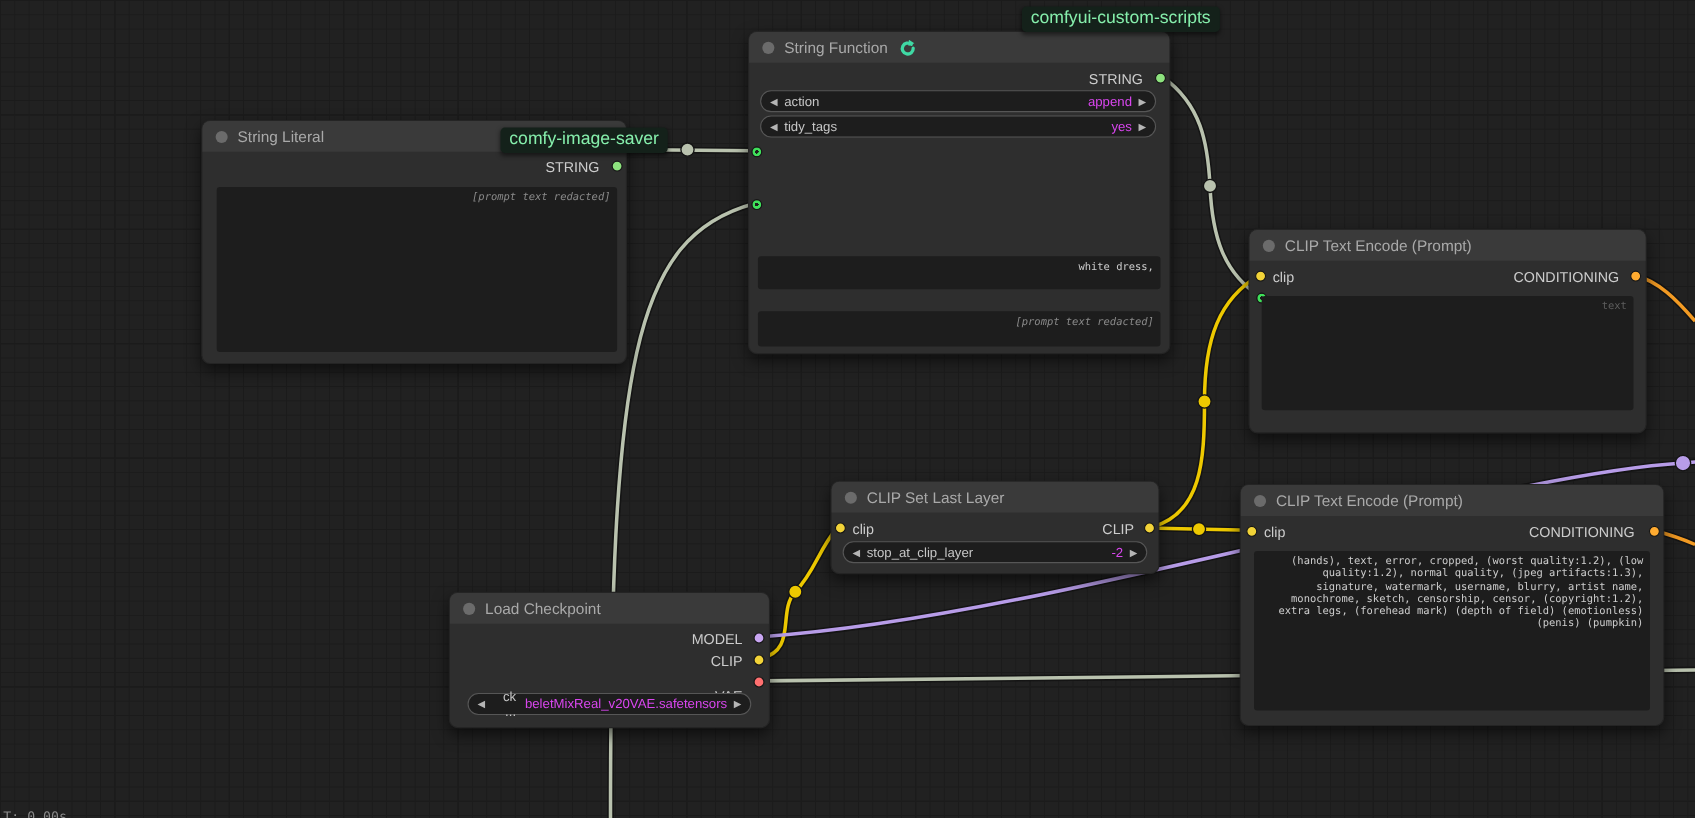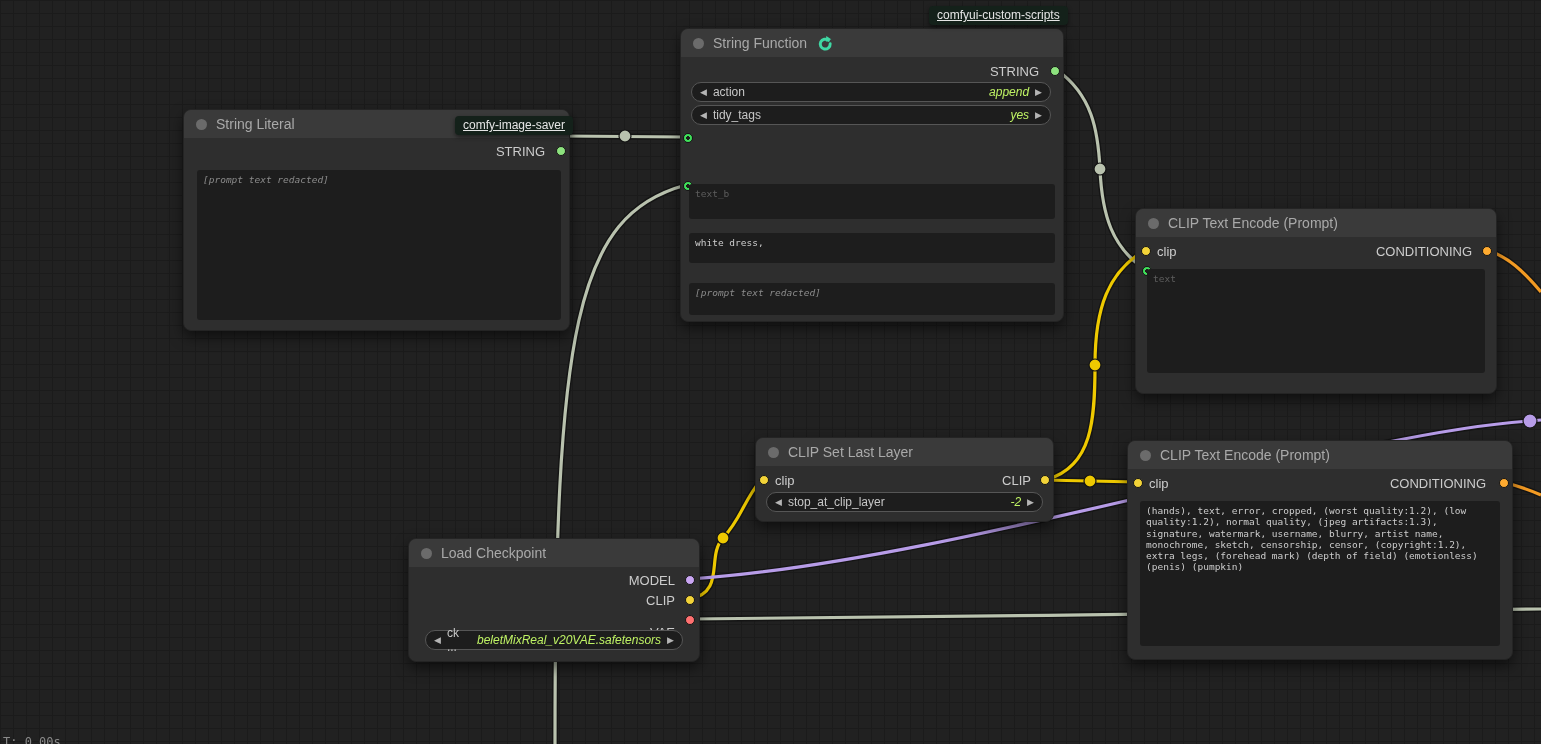--- a/index.html
+++ b/index.html
@@ -10,50 +10,49 @@
       linear-gradient(#1b1b1b 1px, transparent 1px),
       linear-gradient(90deg,#1b1b1b 1px, transparent 1px),
       linear-gradient(#171717 1px, transparent 1px),
       linear-gradient(90deg,#171717 1px, transparent 1px);
     background-size:13px 13px,13px 13px,104px 104px,104px 104px;
     font-family:"Liberation Sans", sans-serif;
   }
   #wires{position:absolute;left:0;top:0;z-index:1;}
   .node{
     position:absolute;z-index:2;background:#2e2e2e;border:1px solid #242424;
-    border-radius:8px;box-shadow:0 6px 14px rgba(0,0,0,.55);
+    border-radius:8px;box-shadow:0 6px 14px rgba(0,0,0,.55);text-align:right;
   }
   .ntitle{
     height:28px;background:#3a3a3a;border-radius:7px 7px 0 0;
     display:flex;align-items:center;gap:9px;padding:0 12px;
     color:#a9a9a9;font-size:14px;
   }
   .tdot{width:11px;height:11px;border-radius:50%;background:#6b6b6b;flex:0 0 auto;}
   .badge{
-    position:absolute;z-index:3;background:#14211a;color:#e5e5e5;
-    font-size:12px;padding:2px 8px 3px;border-radius:4px;white-space:nowrap;
+    position:absolute;z-index:3;background:#14211a;color:#86efac;
+    font-size:16px;padding:2px 8px 3px;border-radius:4px;white-space:nowrap;
     box-shadow:0 2px 4px rgba(0,0,0,.5);
-    text-decoration:underline;
   }
   .port{position:absolute;width:10px;height:10px;border-radius:50%;border:1px solid #161616;box-sizing:border-box;}
   .port.donut{background:radial-gradient(circle,#1d1d1d 0 28%, var(--c) 30% 100%) !important;}
   .rowlab{position:absolute;font-size:13px;color:#cccccc;white-space:nowrap;}
   .ta{
     position:absolute;background:#1d1d1d;border-radius:3px;overflow:hidden;
     font-family:"DejaVu Sans Mono", monospace;font-size:9.5px;line-height:11.3px;
     color:#cdcdcd;padding:4px 6px;white-space:pre-wrap;box-sizing:border-box;
   }
   .ta.empty{color:#5d5d5d;}
   .pill{
     position:absolute;height:20px;background:#1d1d1d;border:1px solid #565656;
     border-radius:10px;display:flex;align-items:center;padding:0 8px;gap:6px;
     font-size:12px;color:#c6c6c6;box-sizing:border-box;
   }
   .pill .arr{font-size:9px;color:#b5b5b5;flex:0 0 auto;}
-  .pill .wvalue{margin-left:auto;color:#bef264;font-style:italic;}
+  .pill .wvalue{margin-left:auto;color:#d946ef;}
   .status{
     position:absolute;left:3px;top:735px;z-index:3;color:#8a8a8a;font-size:12px;
     font-family:"DejaVu Sans Mono", monospace;
   }
   .redacted{color:#8a8a8a;font-style:italic;}
 </style>
 </head>
 <body>
 
 <svg id="wires" width="1541" height="744">
@@ -125,21 +124,20 @@
   <div class="pill" style="left:10px;top:76px;width:360px;">
     <span class="arr">◀</span>
     <span>tidy_tags</span>
     <span class="wvalue">yes</span>
     <span class="arr">▶</span>
   </div>
 
   <span class="port donut" style="left:2px;top:104px;--c:#3fe05a;background:#3fe05a;"></span>
 
   <span class="port donut" style="left:2px;top:152px;--c:#3fe05a;background:#3fe05a;"></span>
-  <div class="ta empty" style="left:8px;top:155px;width:366px;height:35px;">text_b</div>
 
   <div class="ta" style="left:8px;top:204px;width:366px;height:30px;">white dress,</div>
 
   <div class="ta redacted" style="left:8px;top:254px;width:366px;height:32px;">[prompt text redacted]</div>
 </div>
 
 <div class="node" style="left:1135px;top:208px;width:360px;height:184px;">
   <div class="ntitle">
     <span class="tdot"></span>
     <span>CLIP Text Encode (Prompt)</span>

